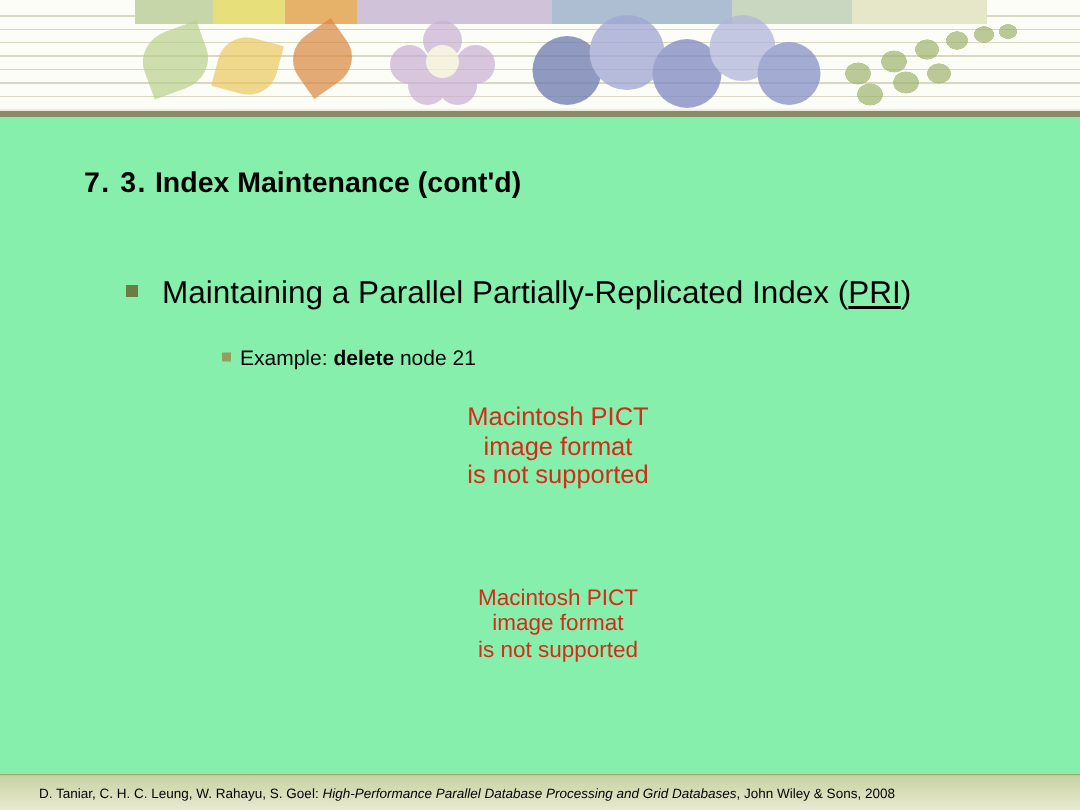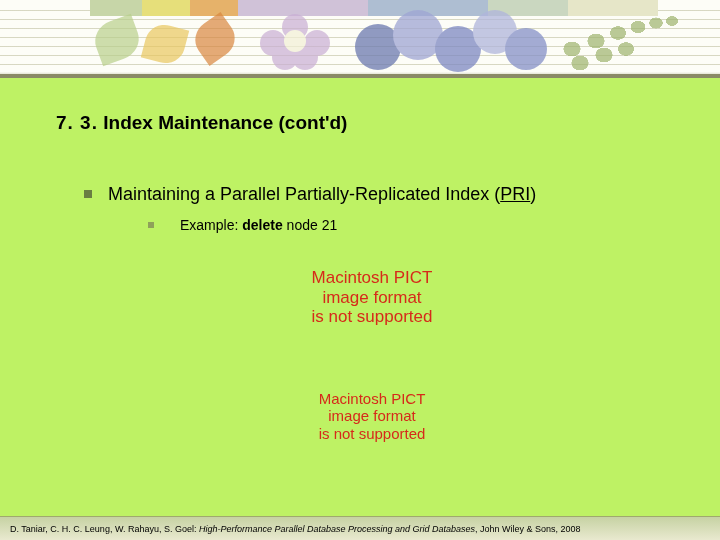--- a/index.html
+++ b/index.html
@@ -114,21 +114,21 @@
     height: 4px; width: 100%;
     background: #8a8a66;
   }
 
   
   .content {
     position: absolute;
     left: 0; top: 78px;
     width: 720px;
     height: 438px;
-    background: #bef264;
+    background: #86efac;
   }
 
   .heading {
     position: absolute;
     left: 56px;
     top: 34px;
     font-size: 19px;
     font-weight: bold;
     color: #000;
     white-space: nowrap;
@@ -143,33 +143,33 @@
     align-items: flex-start;
     gap: 16px;
   }
   .sq-lg {
     width: 8px; height: 8px;
     background: #6a7e42;
     margin-top: 6px;
     flex-shrink: 0;
   }
   .b1text {
-    font-size: 18px;
+    font-size: 21px;
     color: #000;
     white-space: nowrap;
   }
   .uline { text-decoration: underline; }
 
   .bullet2 {
     position: absolute;
     left: 148px;
-    top: 139px;
+    top: 152px;
     display: flex;
     align-items: flex-start;
-    gap: 26px;
+    gap: 6px;
   }
   .sq-sm {
     width: 6px; height: 6px;
     background: #8fa15a;
     margin-top: 5px;
     flex-shrink: 0;
   }
   .b2text {
     font-size: 14px;
     color: #000;
@@ -197,21 +197,21 @@
     width: 720px;
     height: 24px;
     background: linear-gradient(to bottom, #c6d2a3 0%, #e9e9cf 100%);
     border-top: 1px solid #9fa96e;
     display: flex;
     align-items: center;
   }
   .footer-text {
     font-size: 9px;
     color: #000;
-    padding-left: 10px;
+    padding-left: 26px;
     white-space: nowrap;
   }
   .footer-text .ital { font-style: italic; }
 </style>
 </head>
 <body>
 
 <div class="banner">
   <div class="lines"></div>
   <div class="tabstrip">

